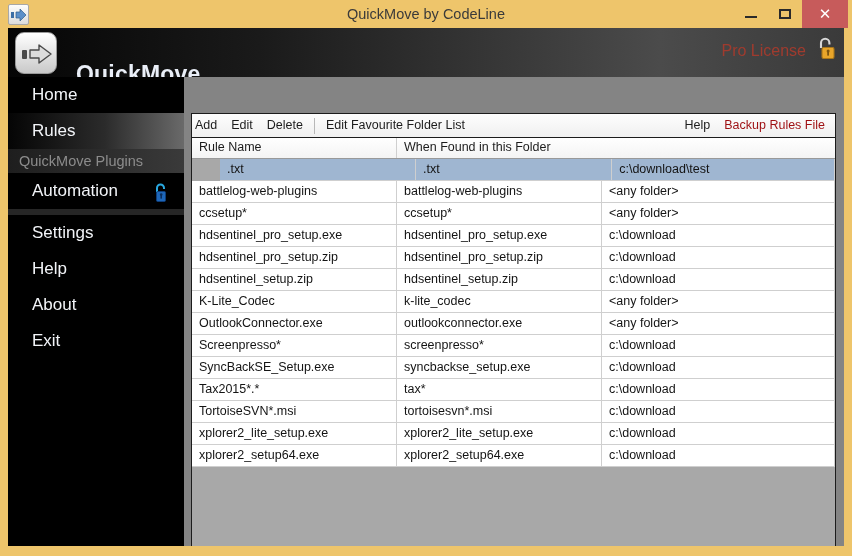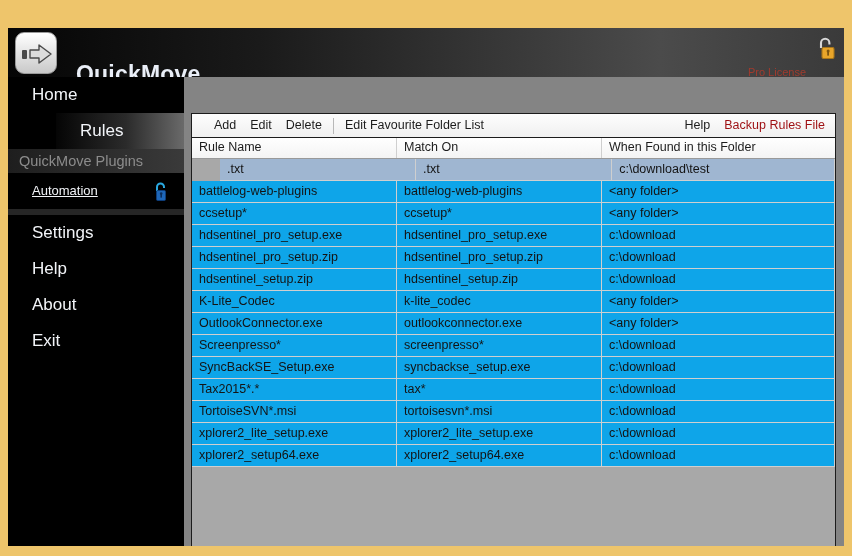--- a/index.html
+++ b/index.html
@@ -127,24 +127,23 @@
     font-size: 23px;
     color: #e9eef7;
     font-family: "Liberation Sans", sans-serif;
     font-weight: bold;
     letter-spacing: 0.2px;
     margin-top: 23px;
   }
   .pro-license {
     position: absolute;
     right: 38px; top: 14px;
-    font-size: 11px;
+    font-size: 16px;
     color: #a03b2e;
     font-family: "Liberation Sans", sans-serif;
-    margin-top: 24px;
   }
   .lock-gold {
     position: absolute;
     right: 7px; top: 8px;
     width: 22px; height: 26px;
   }
 
   
   .sidebar {
     position: absolute;
@@ -159,35 +158,34 @@
     line-height: 36px;
     padding-left: 24px;
     color: #f2f4f8;
     font-size: 17px;
     font-family: "Liberation Sans", sans-serif;
     box-sizing: border-box;
     cursor: default;
   }
   .nav-item.active {
     background: linear-gradient(to right, #050505 0%, #2b2b2b 55%, #6a6a6a 100%);
-    margin-left: 48px;
   }
   .nav-section {
     position: relative;
     height: 24px;
     line-height: 24px;
     padding-left: 11px;
     color: #8c8c8c;
     font-size: 14.5px;
     font-family: "Liberation Sans", sans-serif;
     background: linear-gradient(to right, #1e1e1e 0%, #2e2e2e 60%, #3a3a3a 100%);
     box-sizing: border-box;
     cursor: default;
   }
-  .nav-item.plugin { font-size: 13px; text-decoration: underline; }
+  .nav-item.plugin { font-size: 17px; }
   .nav-lock {
     position: absolute;
     right: 14px; top: 8px;
     width: 18px; height: 22px;
   }
   .nav-divider {
     height: 6px;
     background: #262626;
     margin: 0;
   }
@@ -217,21 +215,21 @@
     color: #1c1c1c;
     font-family: "Liberation Sans", sans-serif;
     z-index: 4;
   }
   .tb-item {
     padding: 0 7px;
     line-height: 23px;
     cursor: default;
     white-space: nowrap;
   }
-  .tb-item:first-child { padding-left: 22px; }
+  .tb-item:first-child { padding-left: 3px; }
   .tb-sep {
     width: 1px;
     height: 16px;
     background: #b8b8b8;
     margin: 0 4px;
   }
   .tb-spacer { flex: 1; }
   .tb-item.accent {
     color: #9e0f12;
     font-weight: normal;
@@ -277,21 +275,21 @@
     font-family: "Liberation Sans", sans-serif;
     cursor: default;
   }
   .col1 { width: 205px; }
   .col2 { width: 205px; }
   .col3 { width: 233px; border-right: none; }
 
   .grid-row {
     display: flex;
     height: 22px;
-    background: #0ea5e9;
+    background: #ffffff;
     border-bottom: 1px solid #cfcfcf;
     box-sizing: border-box;
     cursor: default;
   }
   .grid-row.selected { background: #9fb6d1; margin-left: 28px; }
   .gr-cell {
     font-size: 12.5px;
     color: #141414;
     line-height: 21px;
     padding-left: 7px;
@@ -304,20 +302,40 @@
   .grid-blank {
     background: #a8a8a8;
     height: 82px;
   }
 </style>
 </head>
 <body>
 
 <div class="window">
 
+  <div class="titlebar">
+    <div class="titlebar-icon">
+      <svg width="16" height="14" viewBox="0 0 16 14">
+        <rect x="0" y="4" width="3" height="6" fill="#3c6ea5"></rect>
+        <path d="M5 4 L9 4 L9 1 L15 7 L9 13 L9 10 L5 10 Z" fill="#5b8fc9" stroke="#2f5c8a" stroke-width="0.7"></path>
+      </svg>
+    </div>
+    <div class="titlebar-title">QuickMove by CodeLine</div>
+    <div class="win-btns">
+      <div class="win-btn">
+        <span class="glyph-min"></span>
+      </div>
+      <div class="win-btn">
+        <span class="glyph-max"></span>
+      </div>
+      <div class="win-btn close">
+        <span class="glyph-close">✕</span>
+      </div>
+    </div>
+  </div>
 
   <div class="client">
 
     <div class="app-header">
       <div class="app-logo">
         <svg width="30" height="20" viewBox="0 0 30 20">
           <rect x="0" y="6" width="5" height="9" rx="1" fill="#4a4a4a"></rect>
           <path d="M8 6 L17 6 L17 1 L29 10 L17 19 L17 14 L8 14 Z" fill="#dcdcdc" stroke="#4a4a4a" stroke-width="1.4" stroke-linejoin="round"></path>
         </svg>
       </div>
@@ -381,21 +399,20 @@
         <div class="tb-item">Help</div>
 
         <div class="tb-item accent">Backup Rules File</div>
       </div>
 
       <div class="grid">
         <div class="grid-inner">
 
           <div class="grid-head">
             <div class="gh-cell col1">Rule Name</div>
-            <div class="gh-cell col2">Match On</div>
             <div class="gh-cell col3">When Found in this Folder</div>
           </div>
 
           <div class="grid-row selected">
             <div class="gr-cell col1">.txt</div>
             <div class="gr-cell col2">.txt</div>
             <div class="gr-cell col3">c:\download\test</div>
           </div>
           <div class="grid-row">
             <div class="gr-cell col1">battlelog-web-plugins</div>

